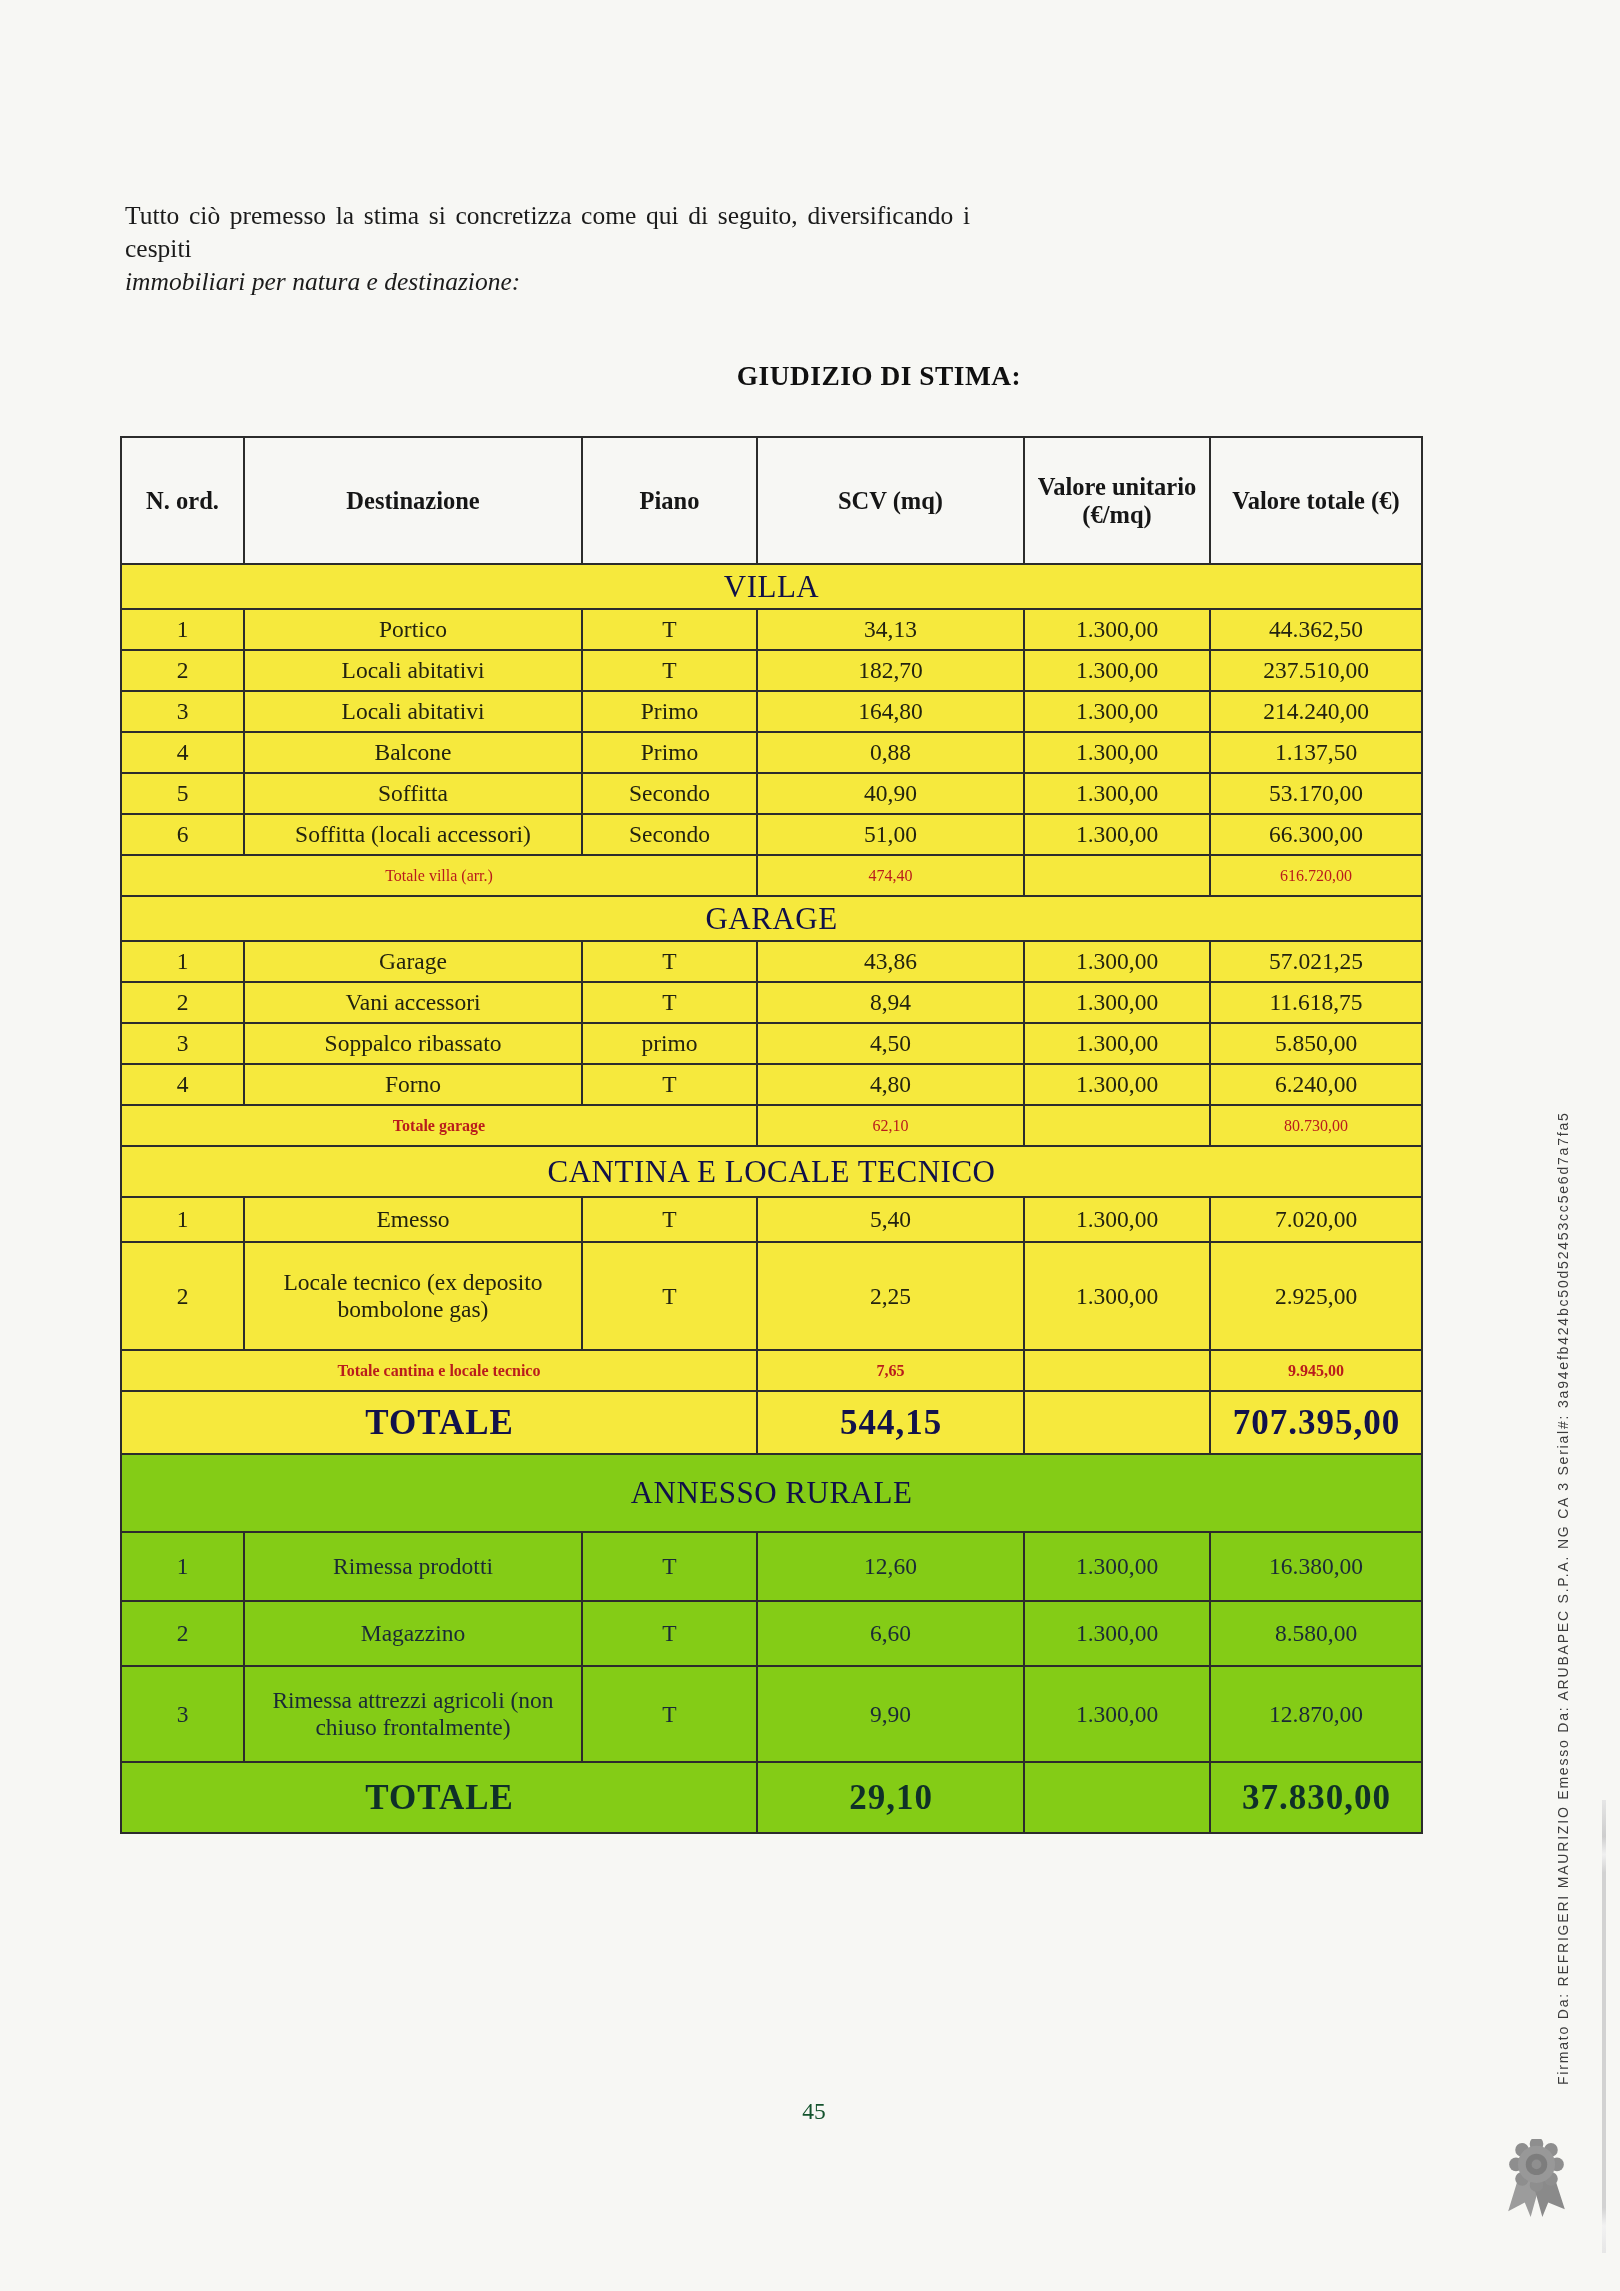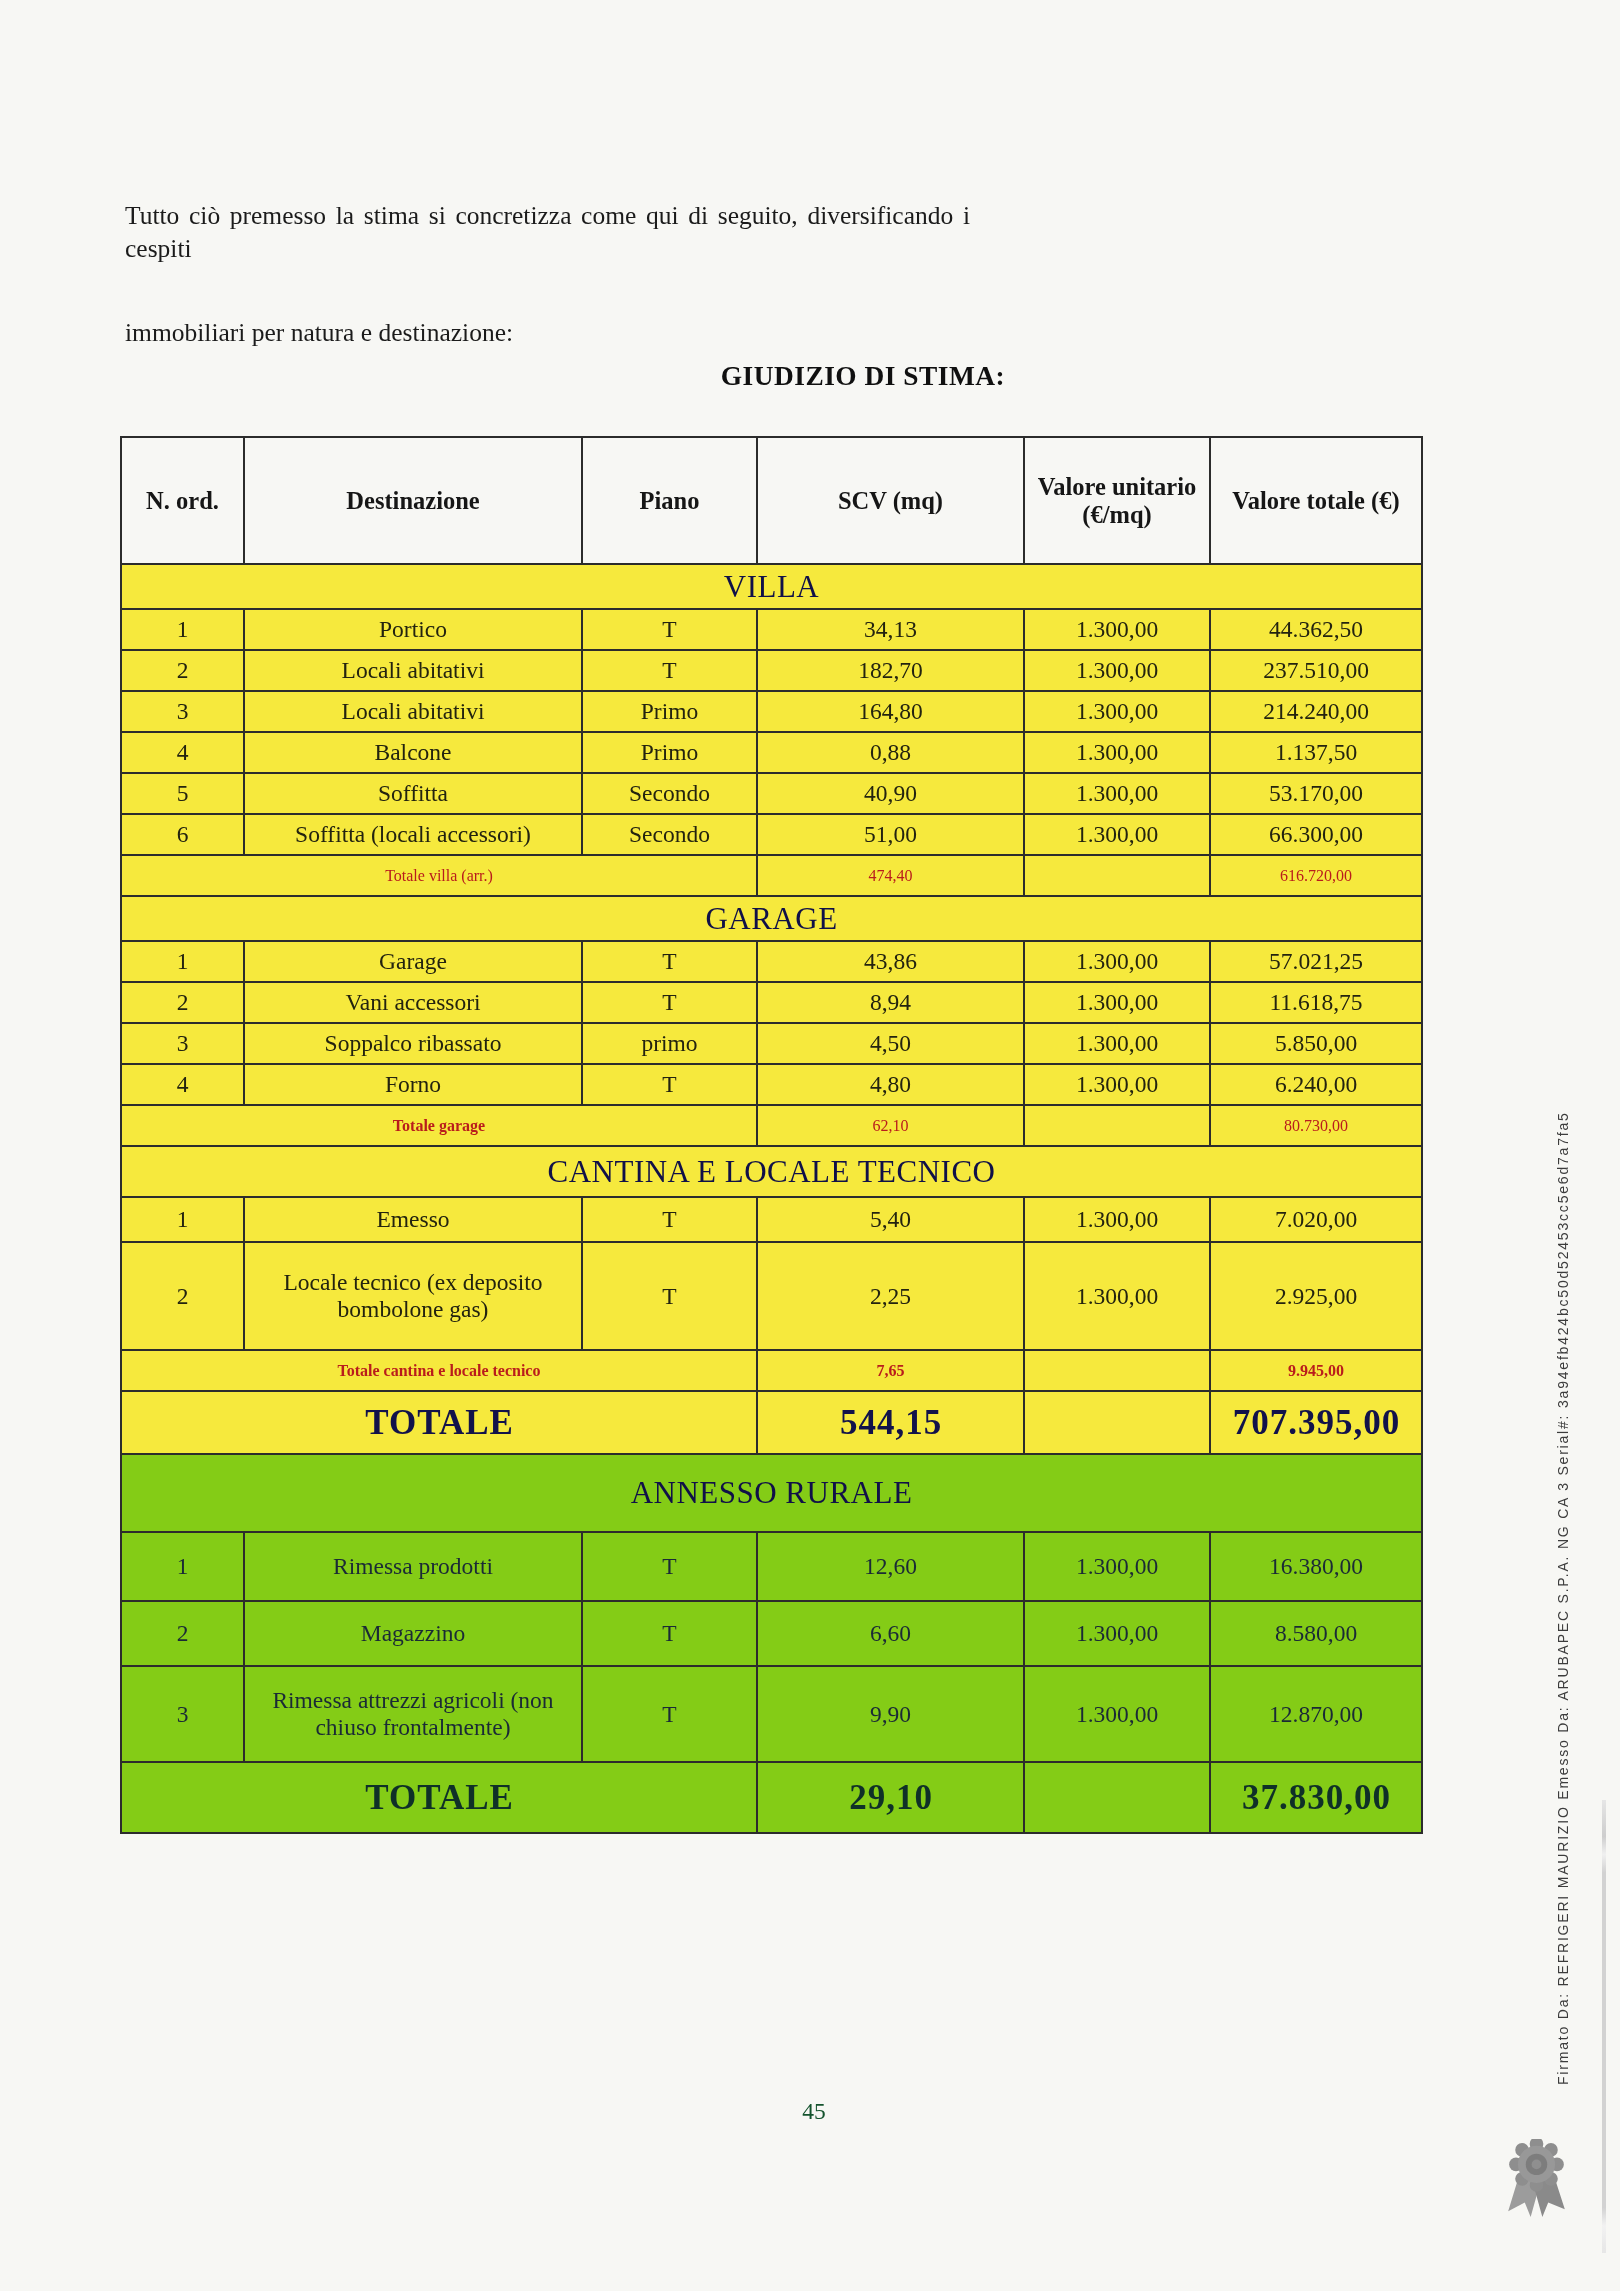--- a/index.html
+++ b/index.html
@@ -5,23 +5,23 @@
   html, body { margin:0; padding:0; }
   body {
     width:1620px; height:2292px; position:relative; overflow:hidden;
     background:#f7f7f4;
     font-family:"Liberation Serif", serif;
     color:#1d1d1d;
   }
   
   .intro { position:absolute; left:125px; top:199px; width:845px; font-size:25.5px; line-height:33px; color:#1b1b1b; }
   .intro-line1 { text-align:justify; text-align-last:justify; }
-  .intro-line2 { margin-top:51px; text-align:left; }
+  .intro-line2 { text-align:left;font-style:italic; }
   .doc-title {
-    position:absolute; top:361px; left:510px; width:706px; text-align:center;
+    position:absolute; top:361px; left:526px; width:706px; text-align:center;
     font-weight:bold; font-size:27.4px; letter-spacing:0.5px; color:#101010;
   }
   
   table.estimate {
     position:absolute; left:120px; top:436px; width:1302px;
     border-collapse:collapse; table-layout:fixed;
     border:2.9px solid #1f1f1f;
   }
   table.estimate td, table.estimate th {
     border:2px solid #2c2c2c; text-align:center; vertical-align:middle;

